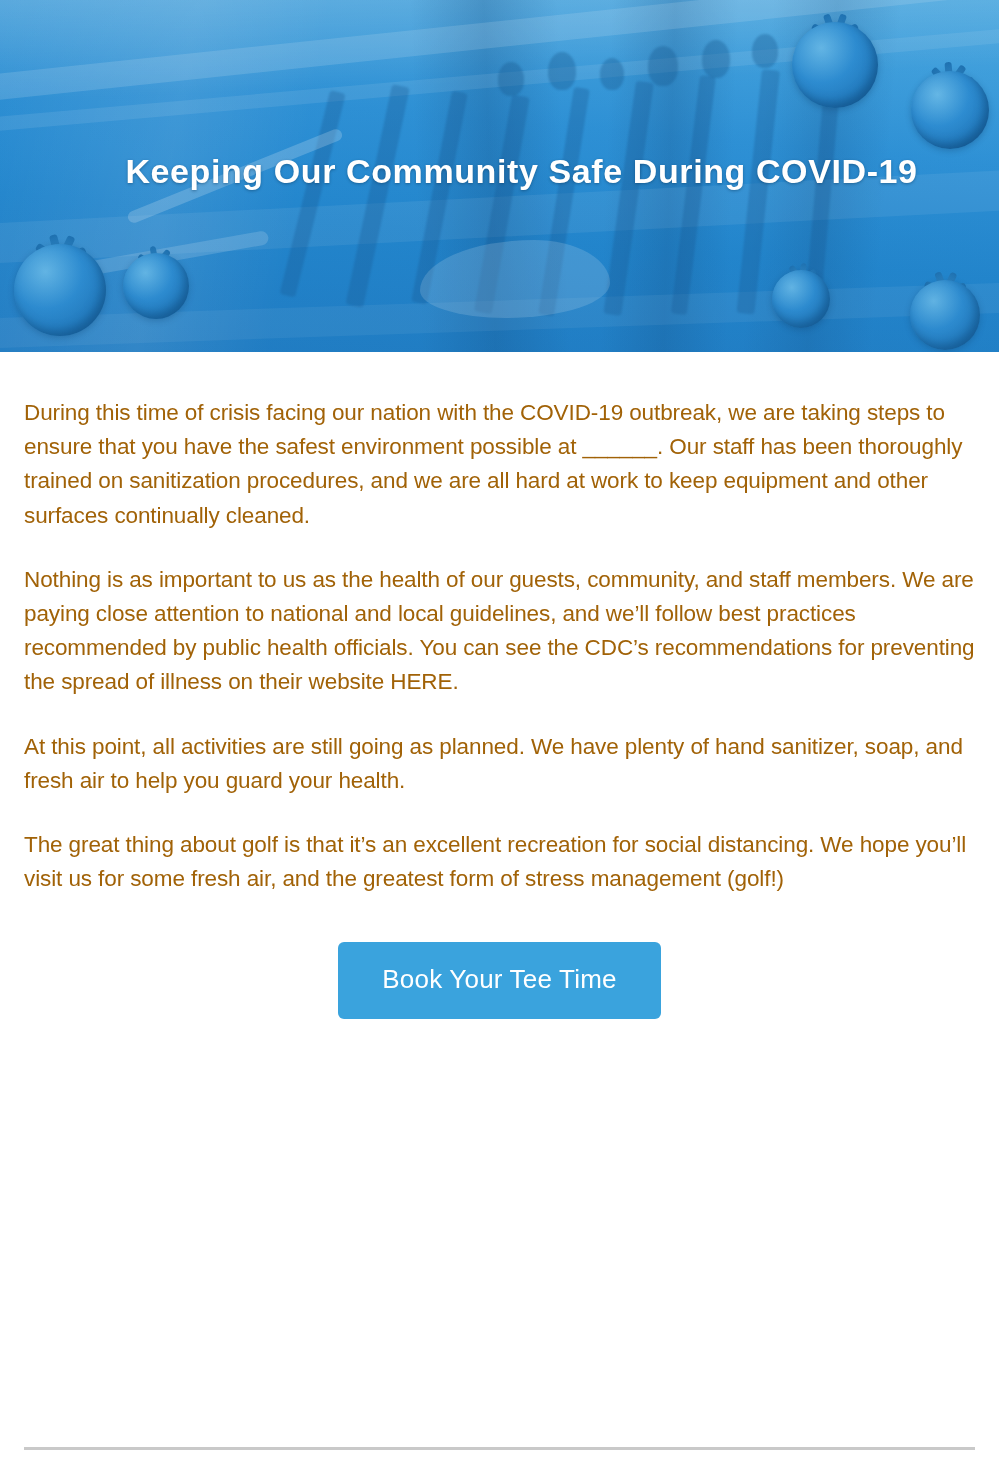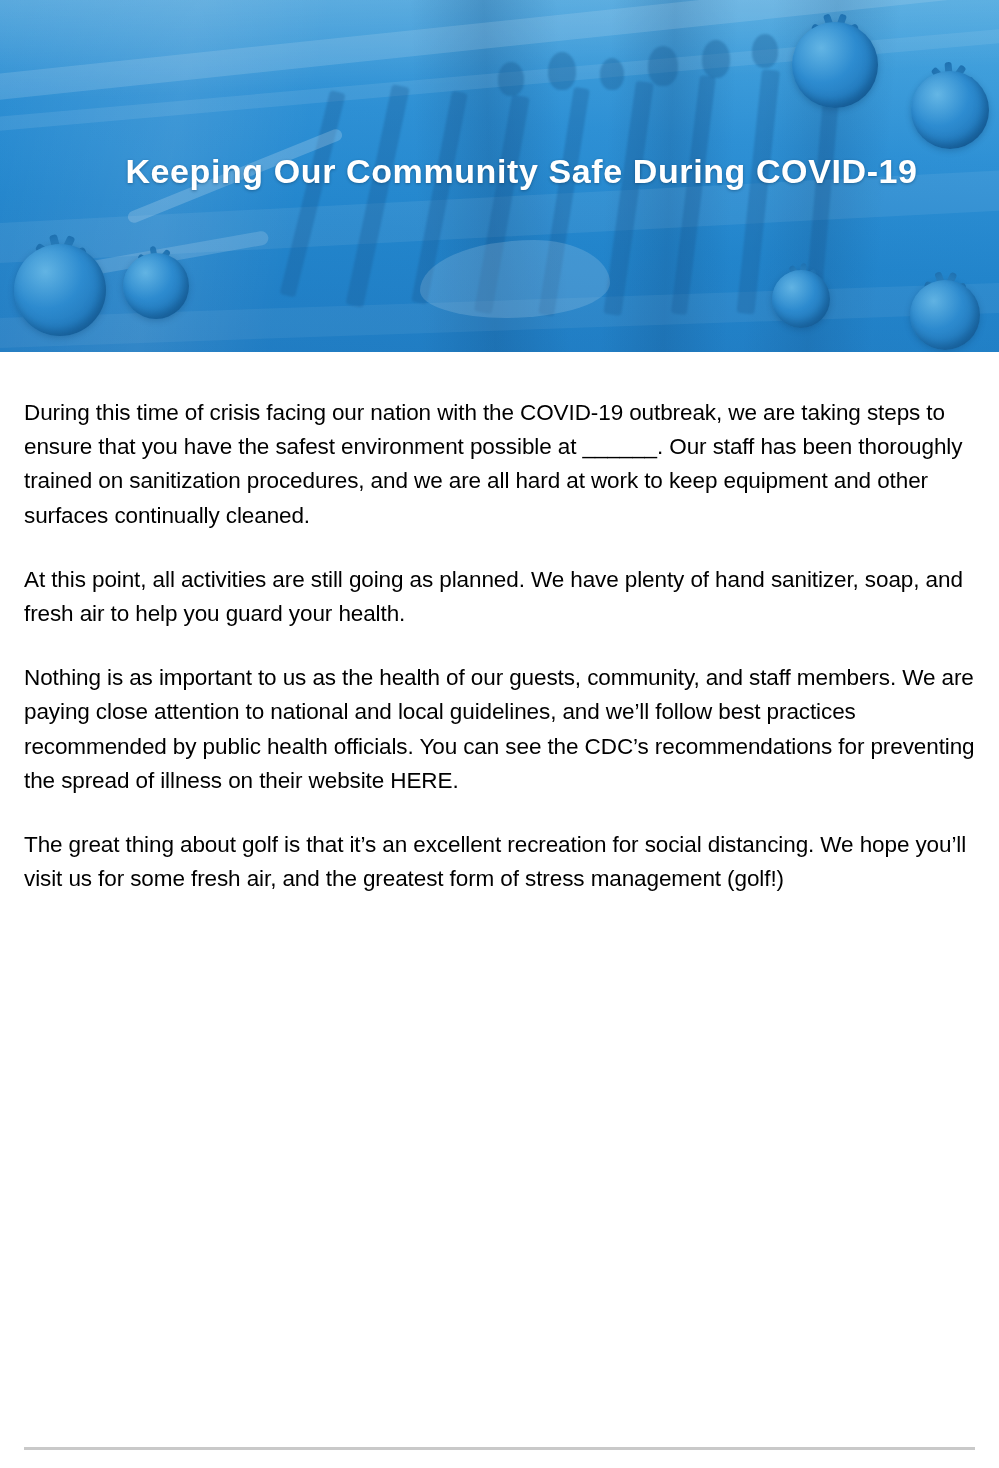--- a/index.html
+++ b/index.html
@@ -115,21 +115,21 @@
     transform: translate(-50%, -42%);
     border-radius: 50%;
     background: radial-gradient(circle at 36% 32%, #7ec6ef 0%, #2a86cc 55%, #17659f 100%);
   }
 
   
   .content {
     padding: 44px 24px 0 24px;
   }
   .para {
-    color: #000000;
+    color: #a16207;
     font-size: 22.5px;
     line-height: 1.52;
     margin: 0 0 30px 0;
     font-family: "Liberation Sans", sans-serif;
     letter-spacing: -0.1px;
   }
   .para:last-of-type { margin-bottom: 12px; }
 
   .cta-wrap {
     margin-top: 46px;
@@ -265,20 +265,23 @@
       <div class="core" style="width:70px; height:70px;"></div>
     </div>
 
     <div class="hero-overlay"></div>
 
     <div class="hero-title">Keeping Our Community Safe During COVID-19</div>
   </div>
 
   <div class="content">
     <p class="para">During this time of crisis facing our nation with the COVID-19 outbreak, we are taking steps to ensure that you have the safest environment possible at ______. Our staff has been thoroughly trained on sanitization procedures, and we are all hard at work to keep equipment and other surfaces continually cleaned.</p>
+    <p class="para">Nothing is as important to us as the health of our guests, community, and staff members. We are paying close attention to national and local guidelines, and we’ll follow best practices recommended by public health officials. You can see the CDC’s recommendations for preventing the spread of illness on their website HERE.</p>
     <p class="para">At this point, all activities are still going as planned. We have plenty of hand sanitizer, soap, and fresh air to help you guard your health.</p>
-    <p class="para">Nothing is as important to us as the health of our guests, community, and staff members. We are paying close attention to national and local guidelines, and we’ll follow best practices recommended by public health officials. You can see the CDC’s recommendations for preventing the spread of illness on their website HERE.</p>
     <p class="para">The great thing about golf is that it’s an excellent recreation for social distancing. We hope you’ll visit us for some fresh air, and the greatest form of stress management (golf!)</p>
 
+    <div class="cta-wrap">
+      <button class="cta">Book Your Tee Time</button>
+    </div>
   </div>
 
   <div class="footer-rule"></div>
 </div>
 
 </body></html>

